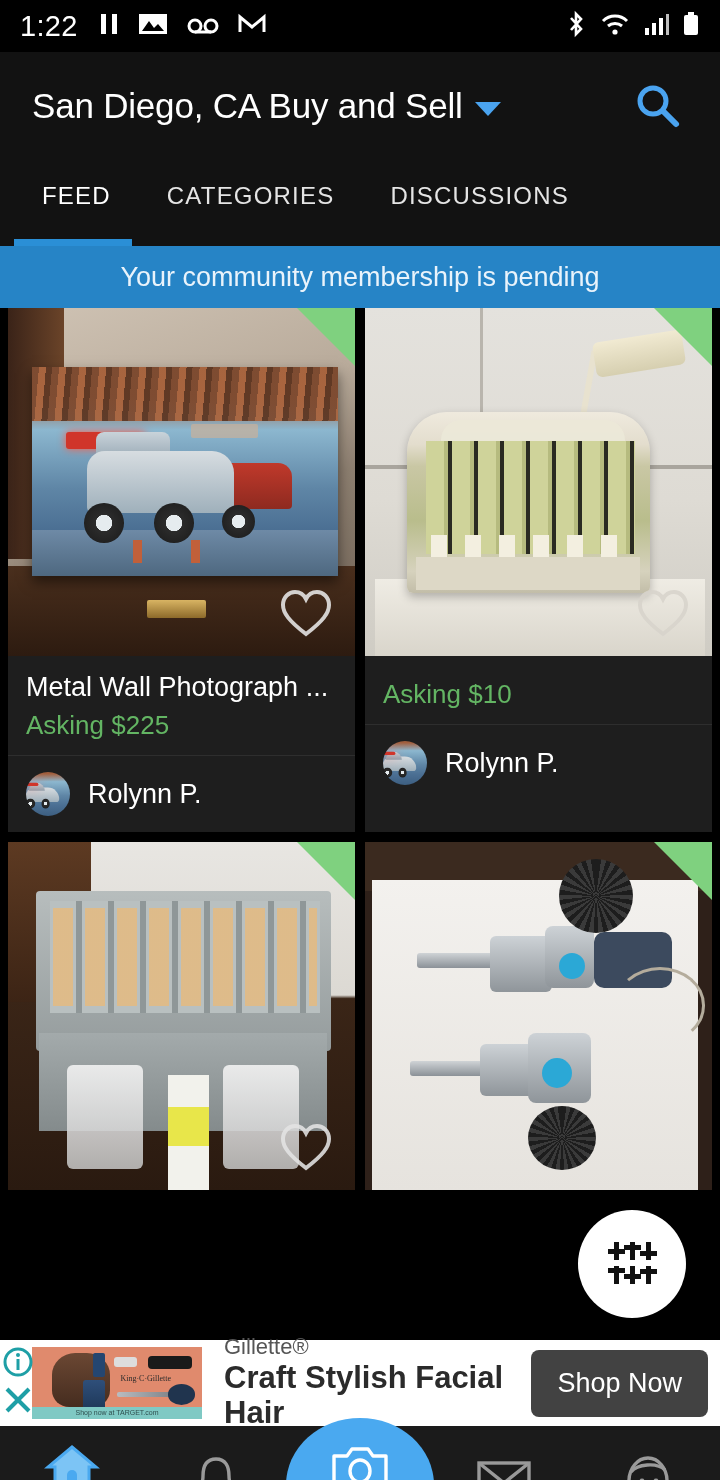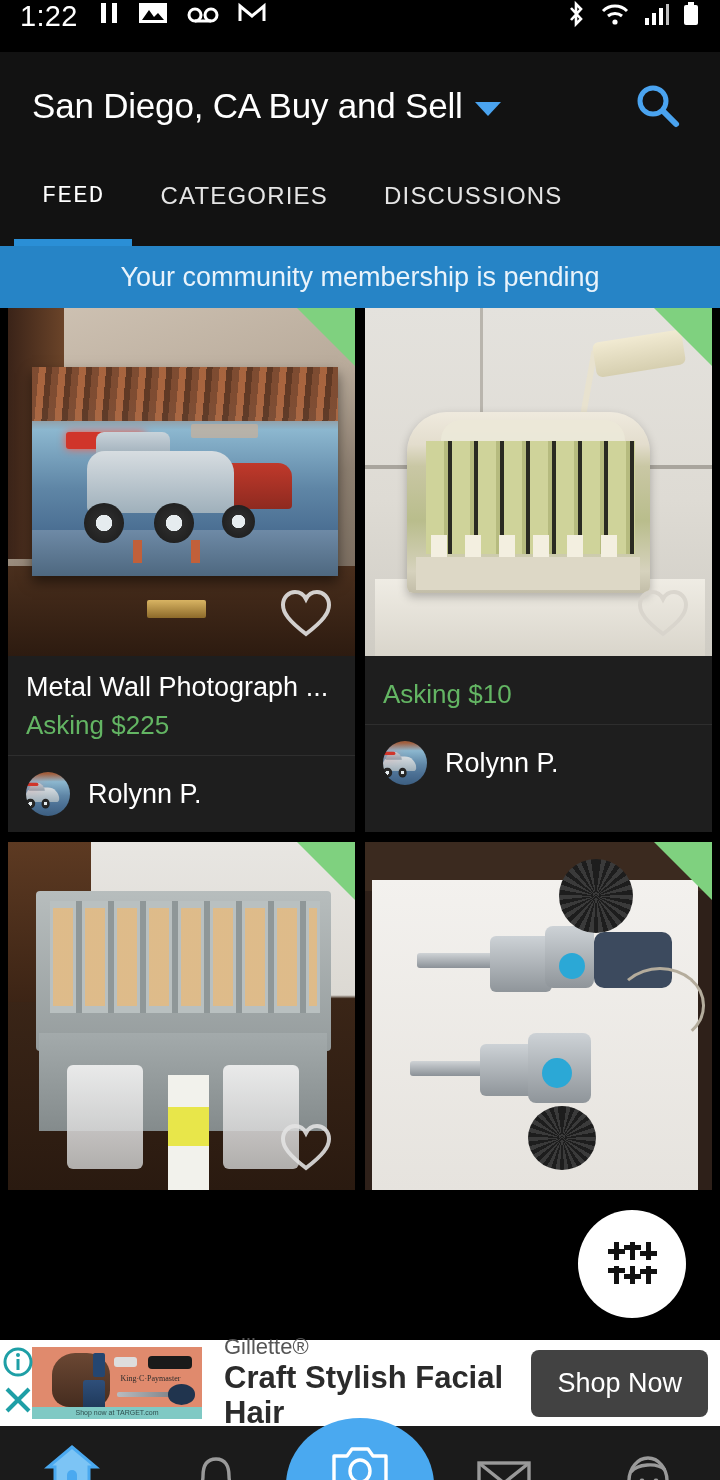--- a/index.html
+++ b/index.html
@@ -3,42 +3,42 @@
 <meta charset="utf-8">
 <style>
   * { margin:0; padding:0; box-sizing:border-box; }
   html,body { width:720px; height:1480px; background:#000; overflow:hidden; }
   body { font-family:"Liberation Sans", sans-serif; -webkit-font-smoothing:antialiased; }
 
   .phone { position:relative; width:720px; height:1480px; background:#121212; overflow:hidden; }
 
   
   .statusbar {
-    height:52px; background:#000; display:flex; align-items:flex-start;
+    height:52px; background:#000; display:flex; align-items:center;
     padding:0 20px; color:#fff;
   }
   .sb-time { font-size:29px; font-weight:400; letter-spacing:.3px; margin-right:20px; }
   .sb-left-icons { display:flex; align-items:center; gap:18px; }
   .sb-right { margin-left:auto; display:flex; align-items:center; gap:13px; }
   .ic { display:inline-block; }
 
   
   .appbar { background:#121212; height:108px; display:flex; align-items:center; padding:0 32px; }
   .appbar-title { color:#fff; font-size:35px; font-weight:400; letter-spacing:-.2px; white-space:nowrap; }
   .caret {
     width:0;height:0;border-left:13px solid transparent;border-right:13px solid transparent;
     border-top:14px solid #4aa3ef; margin-left:12px; margin-top:6px;
   }
   .appbar-spacer { flex:1; }
   .search-btn { width:60px;height:60px;display:flex;align-items:center;justify-content:center; }
 
   
   .tabs { background:#121212; height:86px; display:flex; align-items:flex-start; padding-left:42px; position:relative; }
   .tab { font-size:24px; letter-spacing:1.2px; color:#e5e5e5; font-weight:500; padding:22px 0 0 0; margin-right:56px; white-space:nowrap;}
-  .tab.active { color:#ffffff;font-family:Liberation Mono, monospace; }
+  .tab.active { color:#ffffff; }
   .tab-underline { position:absolute; left:14px; bottom:0; width:118px; height:7px; background:#2a8fd6; }
 
   
   .banner {
     background:#2684c6; height:62px; display:flex; align-items:center; justify-content:center;
     color:#e9f3fb; font-size:27px; font-weight:400;
   }
 
   
   .feed { position:relative; background:#000; height:1032px; overflow:hidden; }
@@ -440,21 +440,21 @@
     </div>
     <div class="ad-thumb">
       <div class="adc">
         <div class="adc-face"></div>
         <div class="adc-prod2"></div>
         <div class="adc-prod3"></div>
         <div class="adc-prod4"></div>
         <div class="adc-prod1"></div>
         <div class="adc-prod5"></div>
         <div class="adc-prod6"></div>
-        <div class="adc-brand">King·C·Paymaster</div>
+        <div class="adc-brand">King·C·Gillette</div>
         <div class="adc-footer">
             <span>Shop now at TARGET.com</span>
           </div>
       </div>
     </div>
     <div class="ad-text">
       <div class="ad-sponsor">Gillette®</div>
       <div class="ad-headline">Craft Stylish Facial Hair</div>
     </div>
     <div class="ad-cta">Shop Now</div>

